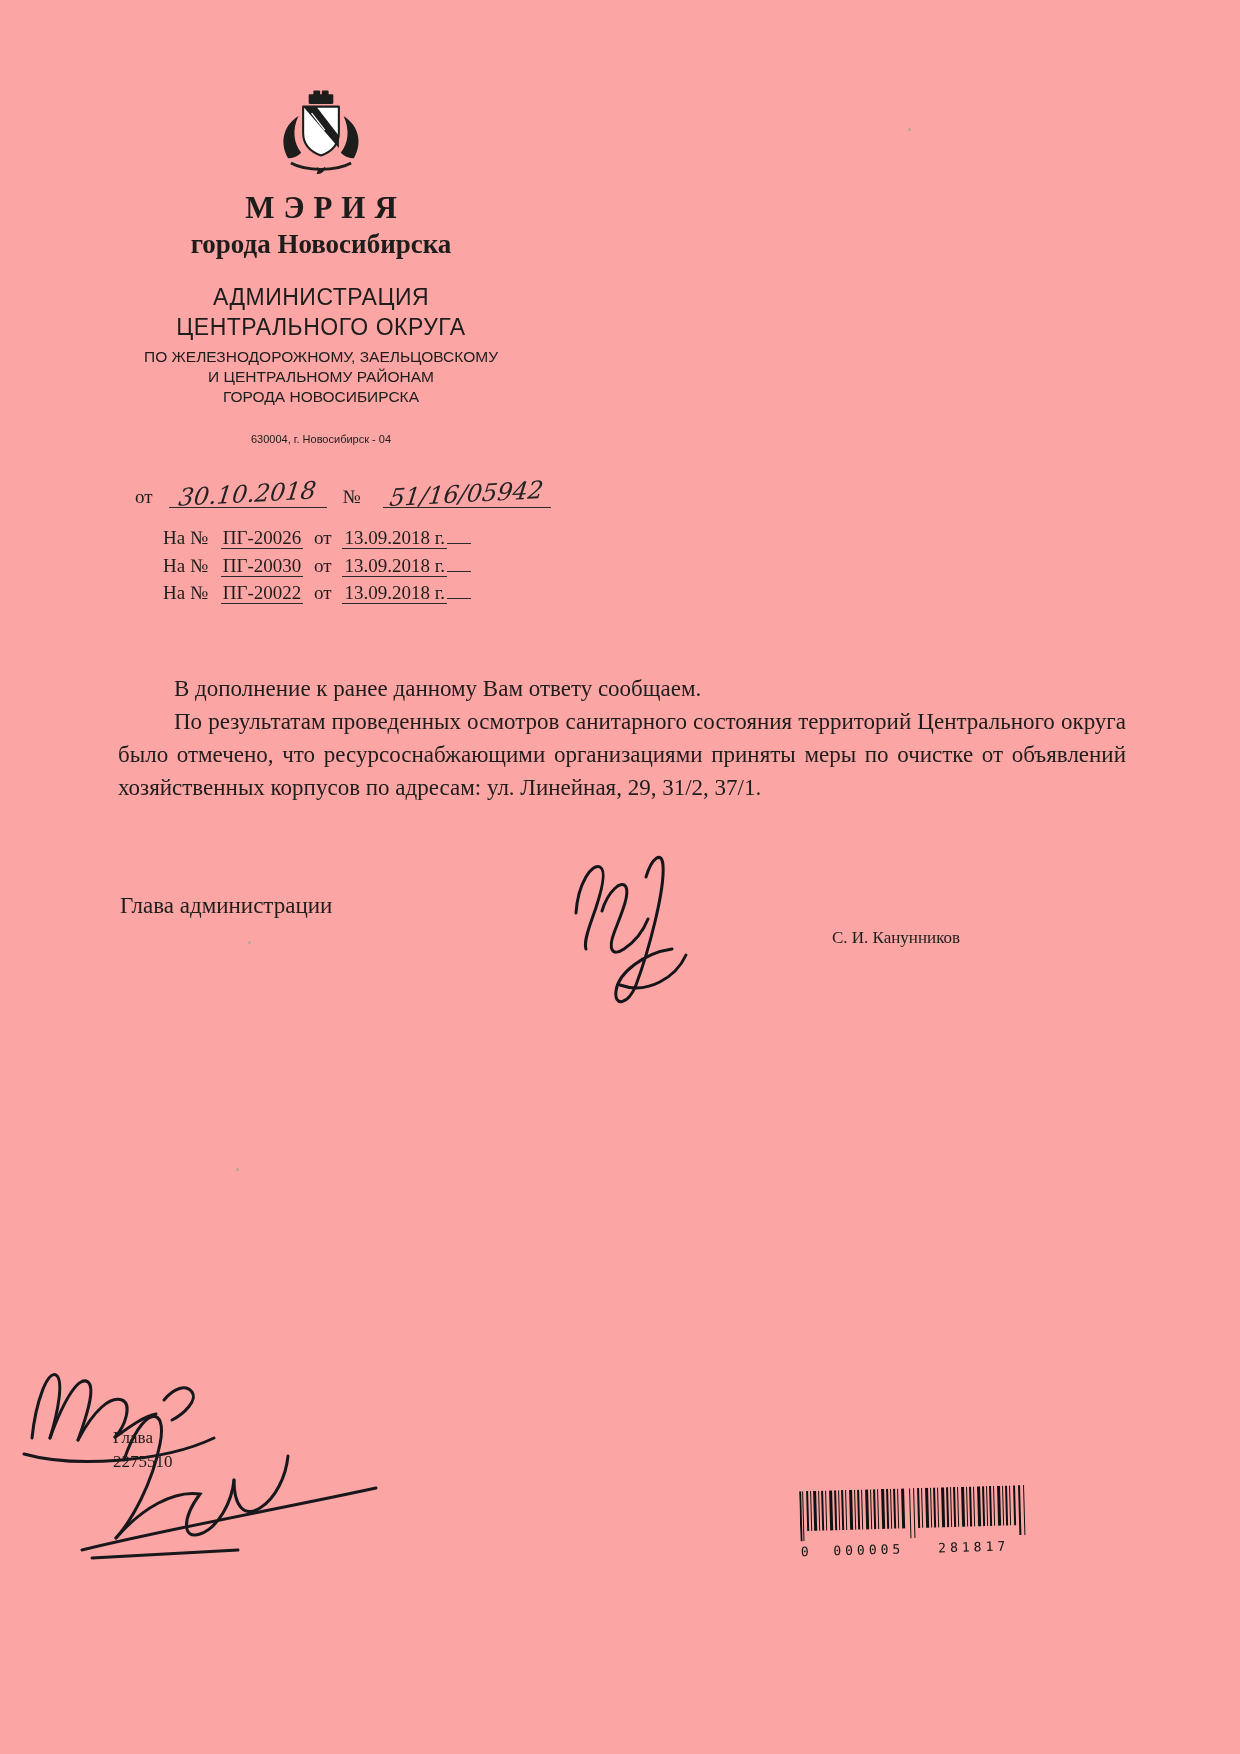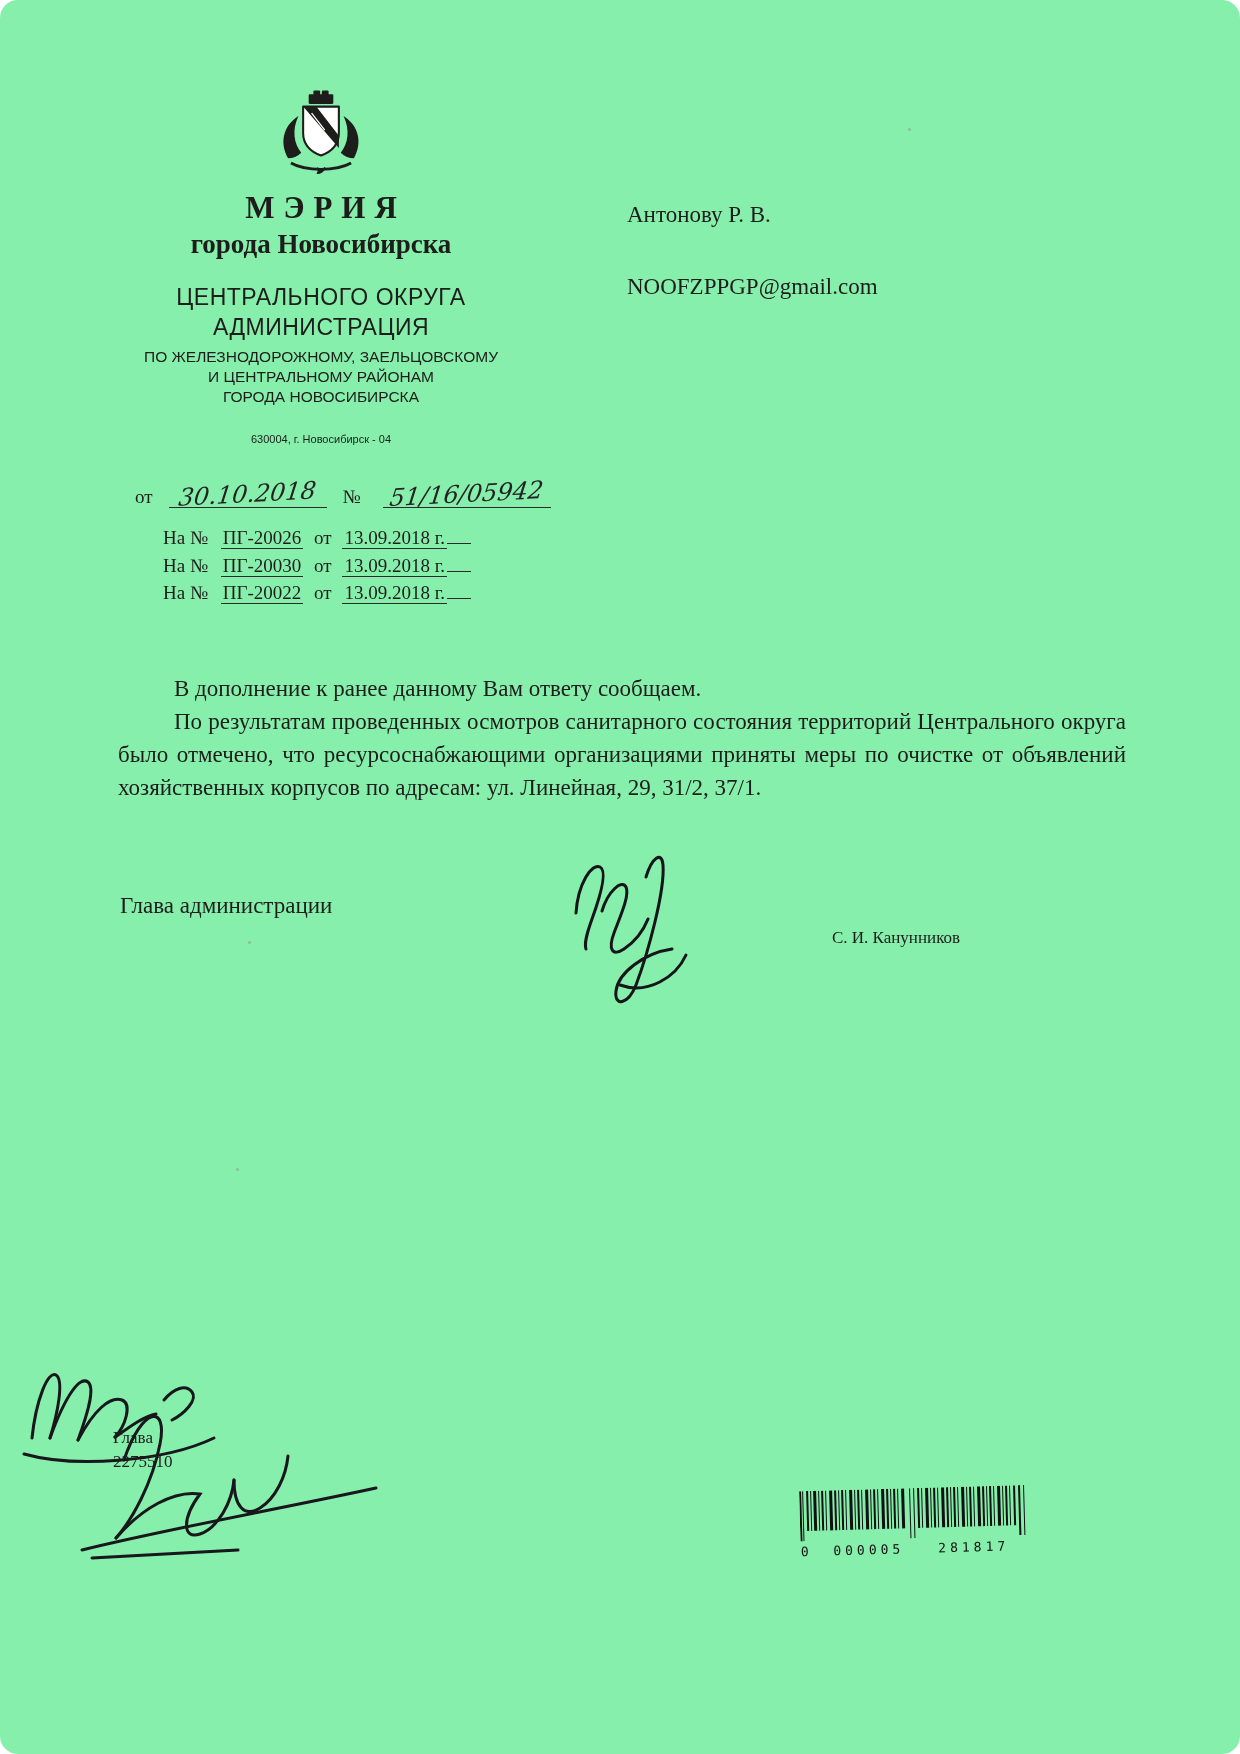--- a/index.html
+++ b/index.html
@@ -2,25 +2,24 @@
 <html><head>
 <meta charset="utf-8">
 <style>
   * { margin: 0; padding: 0; box-sizing: border-box; }
   html, body { background: #ffffff; }
   .page {
     position: relative;
     width: 1240px;
     height: 1754px;
     margin: 0 auto;
-    background: #86efac;
+    background: #fca5a5;
     color: #1d1d1b;
     font-family: "Liberation Serif", serif;
     overflow: hidden;
-    border-radius: 18px;
   }
 
   
   .letterhead {
     position: absolute;
     left: 85px;
     top: 88px;
     width: 472px;
     text-align: center;
   }
@@ -198,37 +197,33 @@
           <path d="M85 74 C94 58 91 40 74 29 C81 44 79 58 71 68 C75 72 80 74 85 74 Z" fill="#1d1d1b" stroke="none"></path>
 
           <path d="M18 79 C34 88 66 88 82 79" stroke-width="3"></path>
           <path d="M46 84 q4 4 8 0 q-2 6 -8 6 q2 -3 0 -6" fill="#1d1d1b" stroke-width="1.2"></path>
         </g>
       </svg>
     </div>
     <div class="org-line1">МЭРИЯ</div>
     <div class="org-line2">города Новосибирска</div>
     <div class="dept">
+      <div>АДМИНИСТРАЦИЯ</div>
       <div>ЦЕНТРАЛЬНОГО ОКРУГА</div>
-      <div>АДМИНИСТРАЦИЯ</div>
     </div>
     <div class="district">
       <div>ПО ЖЕЛЕЗНОДОРОЖНОМУ, ЗАЕЛЬЦОВСКОМУ</div>
       <div>И ЦЕНТРАЛЬНОМУ РАЙОНАМ</div>
       <div>ГОРОДА НОВОСИБИРСКА</div>
     </div>
     <div class="addr">
       <div>630004, г. Новосибирск - 04</div>
     </div>
   </header>
 
-  <div class="recipient">
-    <div>Антонову Р. В.</div>
-    <div class="email">NOOFZPPGP@gmail.com</div>
-  </div>
 
   <div class="ref-row">
     <span>от</span>
     <span class="u-slot date-slot">
       <span class="hand">30.10.2018</span>
     </span>
     <span>№</span>
     <span class="u-slot num-slot">
       <span class="hand">51/16/05942</span>
     </span>

